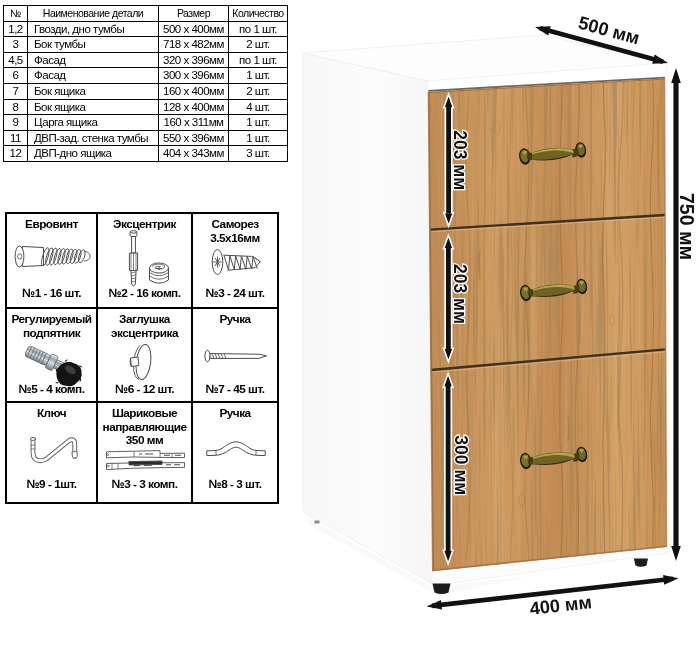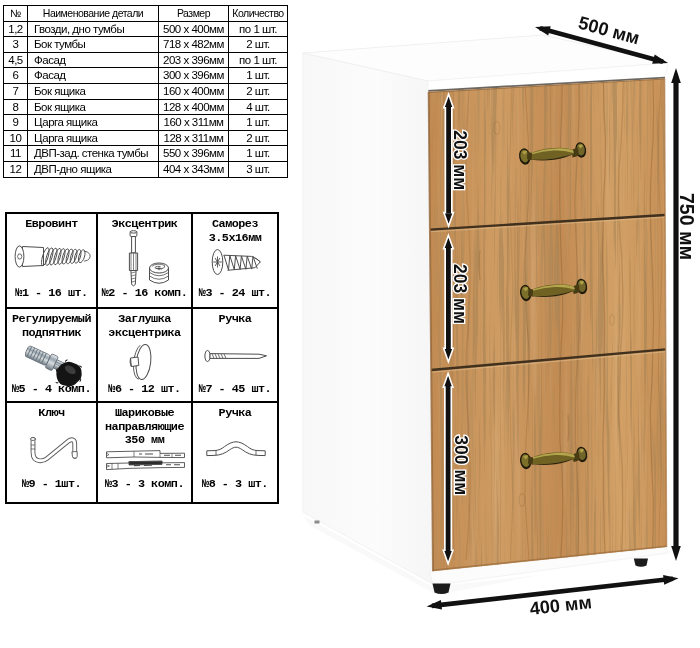--- a/index.html
+++ b/index.html
@@ -6,21 +6,21 @@
   font-family:"Liberation Sans",sans-serif;}
 .abs{position:absolute;}
 #parts{position:absolute;left:3px;top:5px;border-collapse:collapse;table-layout:fixed;
   width:284px;font-size:11.5px;letter-spacing:-0.5px;color:#000;}
 #parts td,#parts th{border:1px solid #000;padding:0;height:14.6px;line-height:14.6px;
   text-align:center;font-weight:normal;white-space:nowrap;overflow:hidden;}
 #parts th{font-size:10.5px;}
 #parts td.nm{text-align:left;padding-left:6px;}
 #hw{position:absolute;left:5px;top:212px;border-collapse:collapse;table-layout:fixed;width:274px;color:#000;}
 #hw td{border:2px solid #000;padding:0;vertical-align:top;}
-.cell{position:relative;width:100%;height:100%;font-family:Liberation Mono, monospace;}
+.cell{position:relative;width:100%;height:100%;}
 .ct{font-weight:bold;font-size:11.8px;letter-spacing:-0.5px;line-height:13.5px;text-align:center;padding-top:4px;}
 .cl{position:absolute;left:0;right:0;bottom:5px;font-weight:bold;font-size:11.8px;letter-spacing:-0.5px;text-align:center;}
 .cicon{position:absolute;left:0;top:0;}
 </style>
 </head>
 <body>
 
 <table id="parts">
 <colgroup>
       <col style="width:24px">
@@ -43,21 +43,21 @@
       </tr>
 <tr>
         <td>3</td>
         <td class="nm">Бок тумбы</td>
         <td>718 х 482мм</td>
         <td>2 шт.</td>
       </tr>
 <tr>
         <td>4,5</td>
         <td class="nm">Фасад</td>
-        <td>203 х 396мм</td>
+        <td>320 х 396мм</td>
         <td>по 1 шт.</td>
       </tr>
 <tr>
         <td>6</td>
         <td class="nm">Фасад</td>
         <td>300 х 396мм</td>
         <td>1 шт.</td>
       </tr>
 <tr>
         <td>7</td>
@@ -69,26 +69,20 @@
         <td>8</td>
         <td class="nm">Бок ящика</td>
         <td>128 х 400мм</td>
         <td>4 шт.</td>
       </tr>
 <tr>
         <td>9</td>
         <td class="nm">Царга ящика</td>
         <td>160 х 311мм</td>
         <td>1 шт.</td>
-      </tr>
-<tr>
-        <td>10</td>
-        <td class="nm">Царга ящика</td>
-        <td>128 х 311мм</td>
-        <td>2 шт.</td>
       </tr>
 <tr>
         <td>11</td>
         <td class="nm">ДВП-зад. стенка тумбы</td>
         <td>550 х 396мм</td>
         <td>1 шт.</td>
       </tr>
 <tr>
         <td>12</td>
         <td class="nm">ДВП-дно ящика</td>

